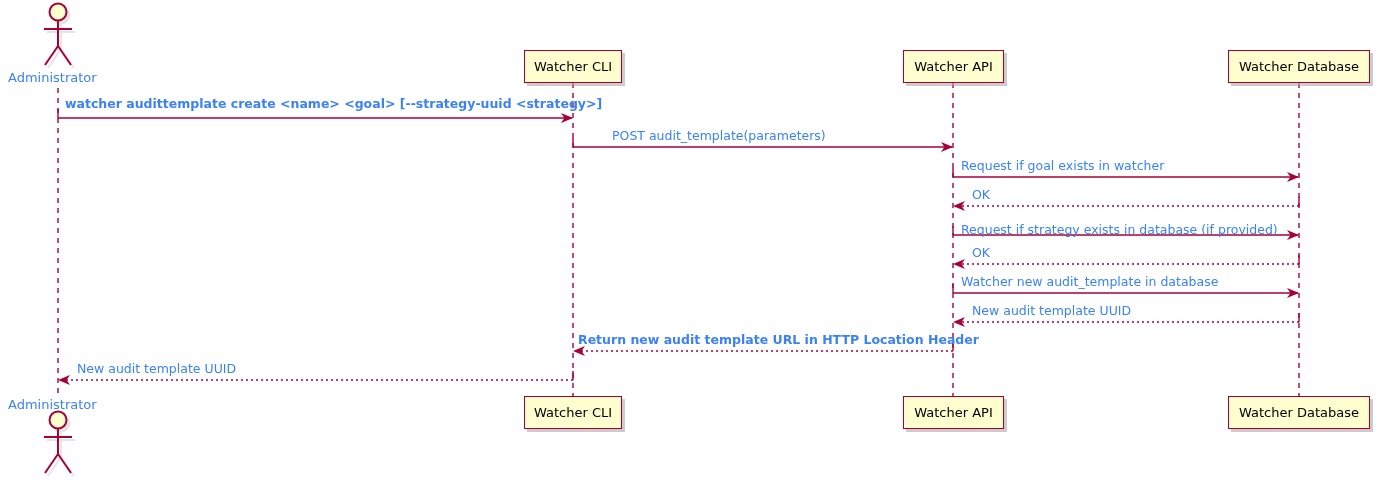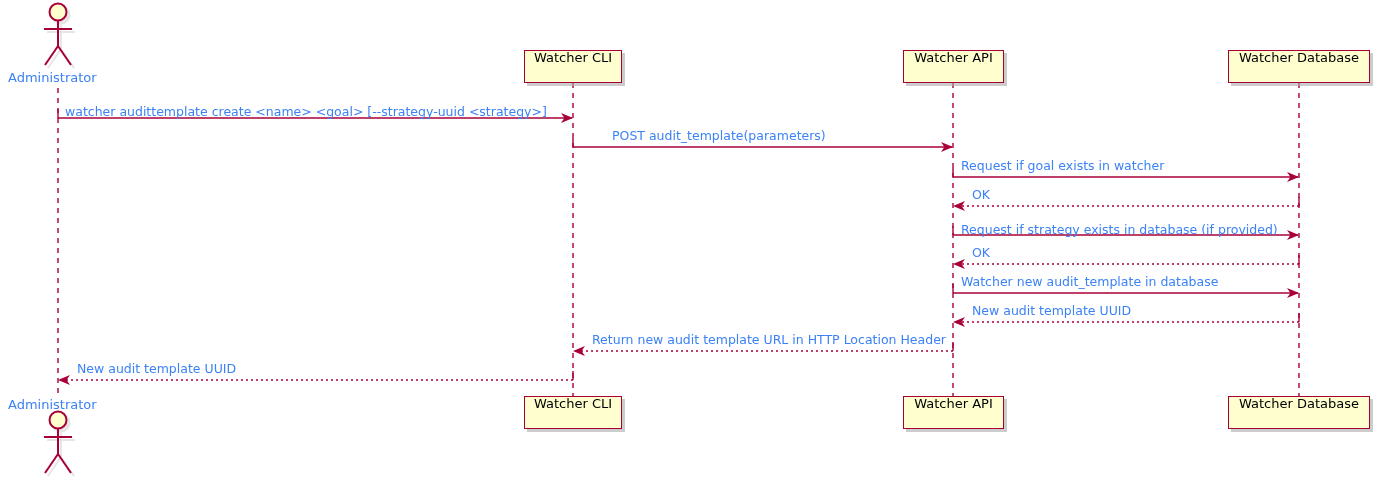--- a/index.html
+++ b/index.html
@@ -37,20 +37,21 @@
     font-size: 13px;
     color: #000000;
   }
   .pbox {
     position: absolute;
     background: #FEFECE;
     border: 1.5px solid #A80036;
     box-shadow: 3px 3px 0 0 rgba(170,170,170,0.60);
     box-sizing: border-box;
     display: flex;
+    align-items: center;
     justify-content: center;
   }
 </style>
 </head>
 <body>
 
 <div id="diagram">
 
   <svg id="vector-layer" width="1379" height="483">
     <defs>
@@ -146,25 +147,25 @@
       <div class="pbox" style="left: 903px; top: 396px; width: 101px; height: 33px;">
         <span class="pu-label participant-label" style="position: static;">Watcher API</span>
       </div>
       <div class="pbox" style="left: 1228px; top: 396px; width: 142px; height: 33px;">
         <span class="pu-label participant-label" style="position: static;">Watcher Database</span>
       </div>
     </div>
   <div id="labels-layer">
       <div class="pu-label actor-label" style="left: 8px; top: 71px;">Administrator</div>
       <div class="pu-label actor-label" style="left: 8px; top: 398px;">Administrator</div>
-      <div class="pu-label msg-label" style="left: 65px; top: 106px;">watcher audittemplate create &lt;name&gt; &lt;goal&gt; [--strategy-uuid &lt;strategy&gt;]</div>
+      <div class="pu-label msg-label" style="left: 65px; top: 98px; font-weight: bold;">watcher audittemplate create &lt;name&gt; &lt;goal&gt; [--strategy-uuid &lt;strategy&gt;]</div>
       <div class="pu-label msg-label" style="left: 612px; top: 130px;">POST audit_template(parameters)</div>
       <div class="pu-label msg-label" style="left: 961px; top: 160px;">Request if goal exists in watcher</div>
       <div class="pu-label msg-label" style="left: 972px; top: 189px;">OK</div>
       <div class="pu-label msg-label" style="left: 961px; top: 224px;">Request if strategy exists in database (if provided)</div>
       <div class="pu-label msg-label" style="left: 972px; top: 247px;">OK</div>
       <div class="pu-label msg-label" style="left: 961px; top: 276px;">Watcher new audit_template in database</div>
       <div class="pu-label msg-label" style="left: 972px; top: 305px;">New audit template UUID</div>
-      <div class="pu-label msg-label" style="left: 592px; top: 334px;">Return new audit template URL in HTTP Location Header</div>
+      <div class="pu-label msg-label" style="left: 578px; top: 334px; font-weight: bold;">Return new audit template URL in HTTP Location Header</div>
       <div class="pu-label msg-label" style="left: 77px; top: 363px;">New audit template UUID</div>
     </div>
 
 </div>
 
 </body></html>

